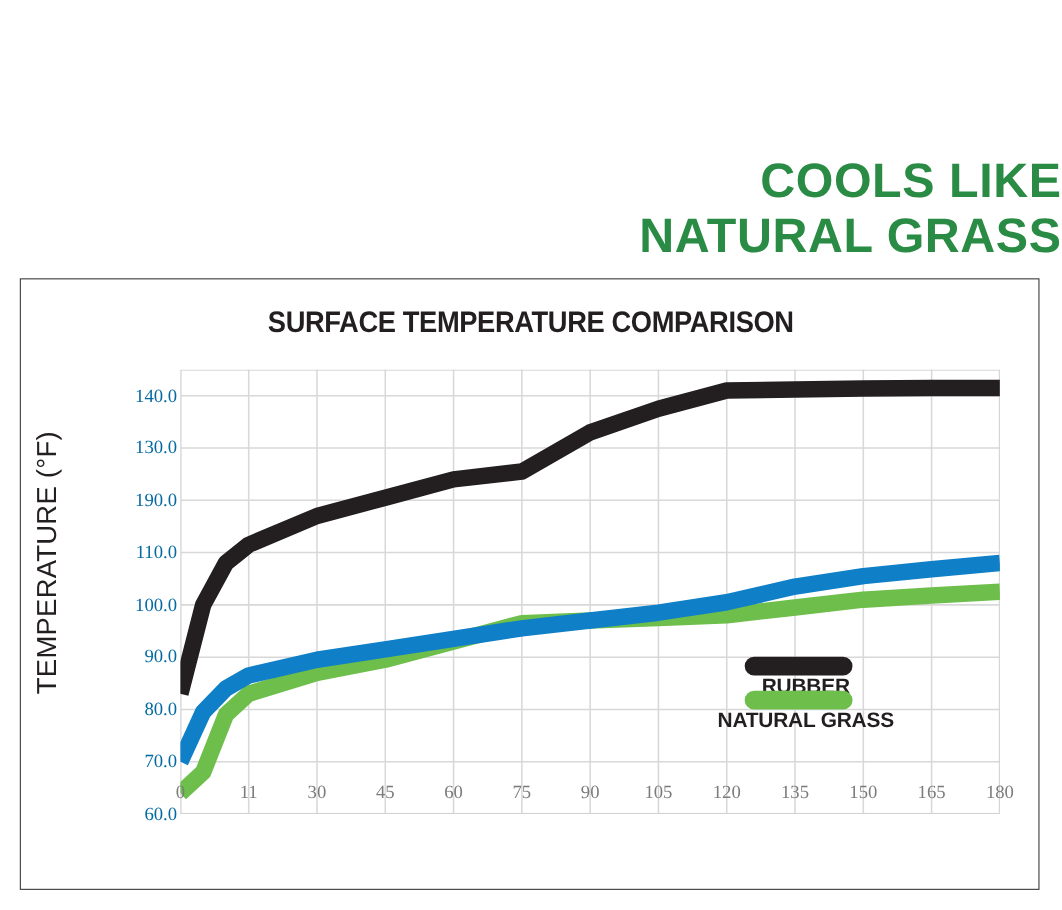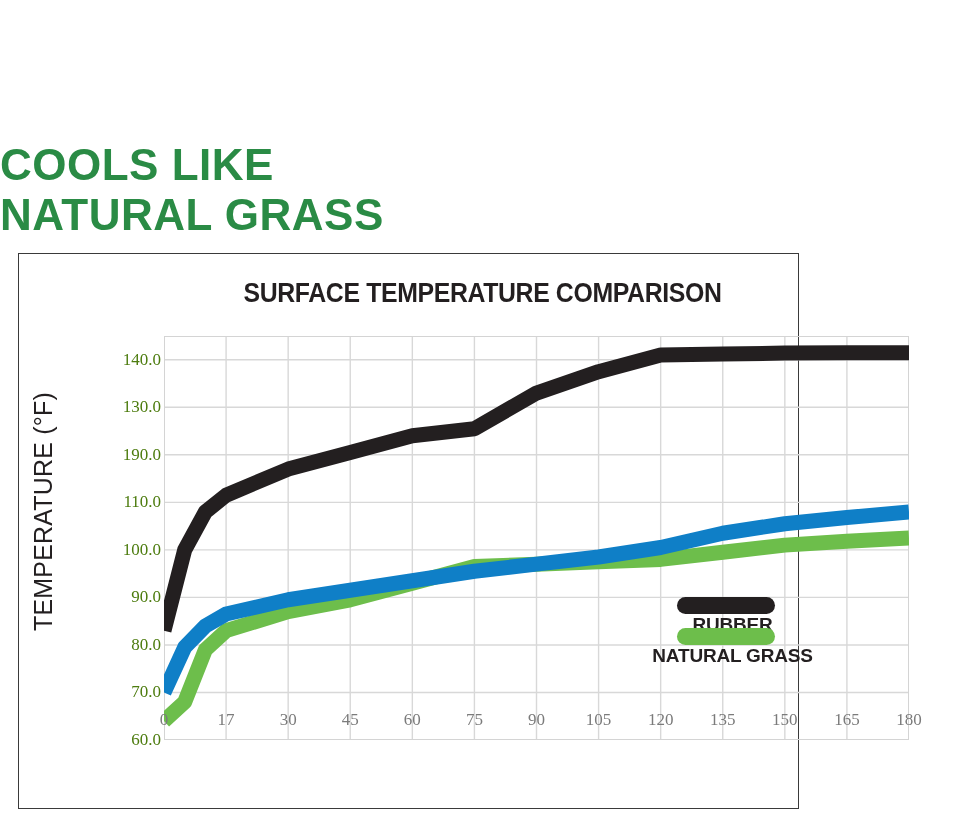--- a/index.html
+++ b/index.html
@@ -13,34 +13,34 @@
     font-family: "Liberation Sans", sans-serif;
     overflow: hidden;
     position: relative;
   }
 
   #headline {
     position: absolute;
     left: 0;
     top: 140px;
     width: 965px;
-    text-align: left;
+    text-align: right;
     color: #2a8b45;
     font-weight: bold;
     font-size: 44px;
     line-height: 50px;
     letter-spacing: 0.5px;
   }
   #headline .hl-line { display: block; white-space: nowrap; }
 
   #chart-card {
     position: absolute;
     left: 18px;
     top: 253px;
-    width: 781px;
+    width: 927px;
     height: 556px;
     background: #ffffff;
     border: 1px solid #3a3a3a;
     box-sizing: border-box;
     padding-left: 48px;
   }
 
   #chart-title {
     position: absolute;
     left: 0;
@@ -85,21 +85,21 @@
     height: 404px;
   }
   #plot-svg { display: block; }
 
   .ytick {
     position: absolute;
     right: 0;
     width: 60px;
     text-align: right;
     font-size: 17px;
-    color: #4d7c0f;
+    color: #0369a1;
     font-family: "Liberation Serif", serif;
   }
   #y-ticks {
     position: absolute;
     left: 70px;
     top: 82px;
     width: 72px;
     height: 404px;
   }
 
@@ -204,21 +204,21 @@
       <g id="series-paths">
           <polyline points="0,384.98823529411766 20.694444444444443,365.9764705882353 41.388888888888886,313.6941176470588 62.08333333333333,294.6823529411765 124.16666666666666,275.67058823529413 186.25,263.7882352941176 248.33333333333331,247.1529411764706 310.4166666666667,230.51764705882354 372.5,228.14117647058822 434.58333333333337,225.76470588235296 496.66666666666663,223.38823529411764 558.75,216.25882352941176 620.8333333333334,209.12941176470588 682.9166666666666,205.32705882352943 745,202" fill="none" stroke="#6dbe4b" stroke-width="15" stroke-linejoin="round" stroke-linecap="butt"></polyline>
           <polyline points="0,356.47058823529414 20.694444444444443,311.3176470588235 41.388888888888886,289.9294117647059 62.08333333333333,278.0470588235294 124.16666666666666,263.7882352941176 186.25,254.28235294117647 248.33333333333331,244.7764705882353 310.4166666666667,235.2705882352941 372.5,228.14117647058822 434.58333333333337,221.01176470588234 496.66666666666663,211.5058823529412 558.75,197.24705882352941 620.8333333333334,187.74117647058824 682.9166666666666,181.5623529411765 745,175.85882352941178" fill="none" stroke="#0f7fc7" stroke-width="15" stroke-linejoin="round" stroke-linecap="butt"></polyline>
           <polyline points="0,294.6823529411765 20.694444444444443,213.88235294117646 41.388888888888886,175.85882352941178 62.08333333333333,159.22352941176473 124.16666666666666,133.0823529411765 186.25,116.4470588235294 248.33333333333331,99.81176470588235 310.4166666666667,92.68235294117648 372.5,57.035294117647084 434.58333333333337,35.64705882352939 496.66666666666663,19.0117647058824 558.75,18.061176470588293 620.8333333333334,17.110588235294074 682.9166666666666,16.63529411764705 745,16.63529411764705" fill="none" stroke="#231f20" stroke-width="15" stroke-linejoin="round" stroke-linecap="butt"></polyline>
         </g>
     </svg>
   </div>
 
   <div id="x-ticks">
       <div class="xtick" style="left: 0px;">0</div>
-      <div class="xtick" style="left: 62.0833px;">17</div>
+      <div class="xtick" style="left: 62.0833px;">11</div>
       <div class="xtick" style="left: 124.167px;">30</div>
       <div class="xtick" style="left: 186.25px; font-family: Liberation Serif, serif;">45</div>
       <div class="xtick" style="left: 248.333px;">60</div>
       <div class="xtick" style="left: 310.417px;">75</div>
       <div class="xtick" style="left: 372.5px;">90</div>
       <div class="xtick" style="left: 434.583px;">105</div>
       <div class="xtick" style="left: 496.667px;">120</div>
       <div class="xtick" style="left: 558.75px;">135</div>
       <div class="xtick" style="left: 620.833px;">150</div>
       <div class="xtick" style="left: 682.917px;">165</div>

